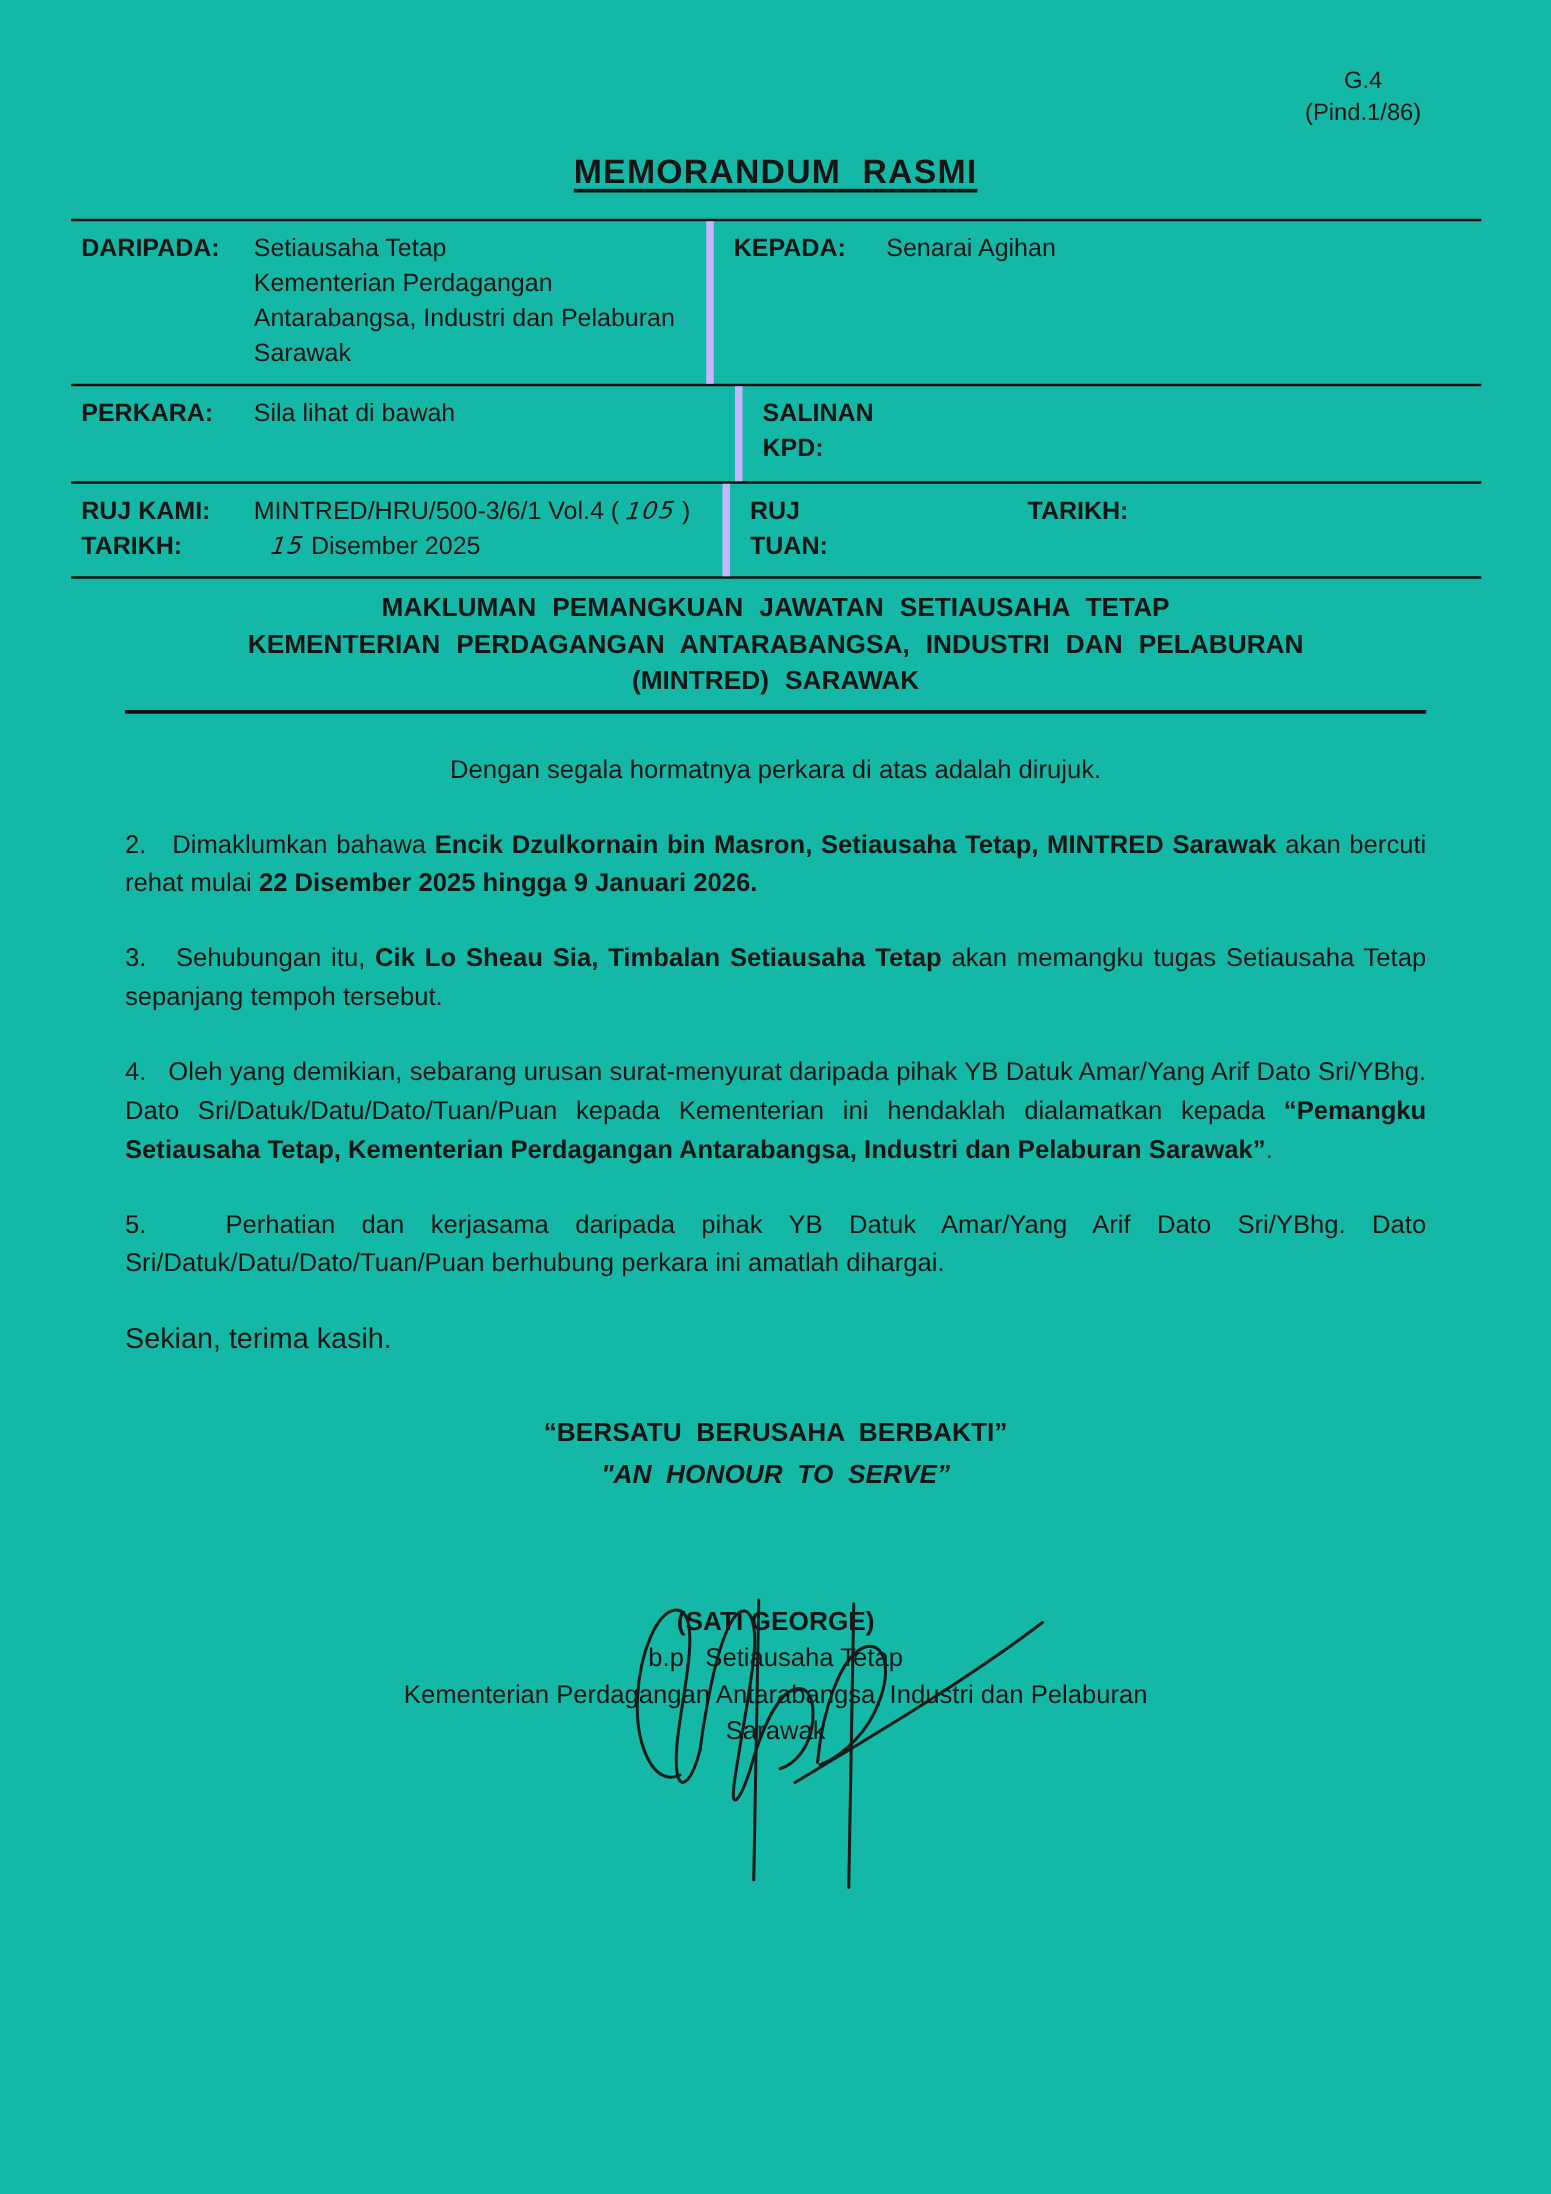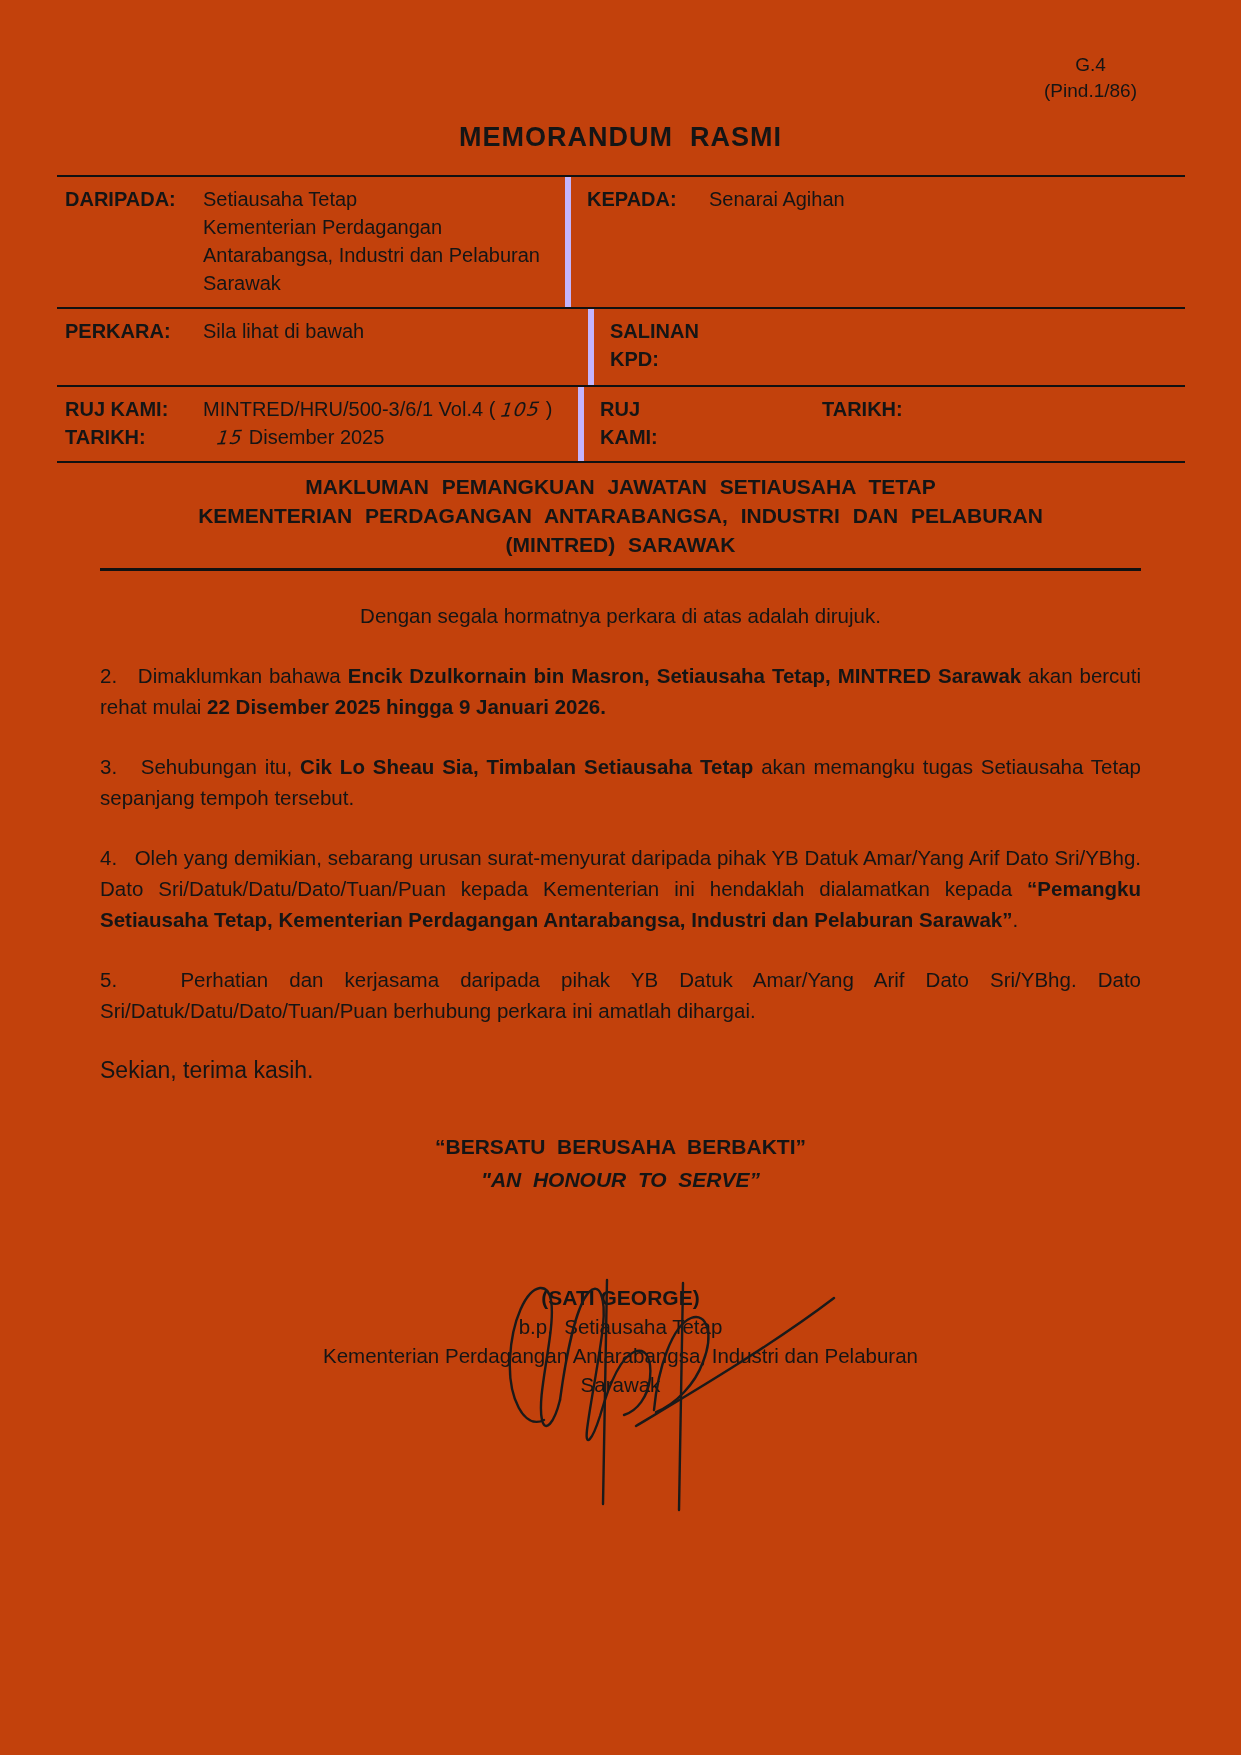--- a/index.html
+++ b/index.html
@@ -1,36 +1,36 @@
 <!DOCTYPE html>
 <html><head>
 <meta charset="utf-8">
 <style>
   * { margin:0; padding:0; box-sizing:border-box; }
   html,body { background:#e8e8e8; }
   .page {
     position:relative;
     width:1241px; height:1755px;
     margin:0 auto;
-    background:#c2410c;
+    background:#14b8a6;
     color:#151515;
     font-family:"Liberation Sans", sans-serif;
     overflow:hidden;
   }
   
   .corner {
     position:absolute; top:52px; right:104px;
     text-align:center; font-size:19px; line-height:26px;
   }
   
   .doc-title {
     position:absolute; top:122px; left:0; width:100%;
     text-align:center; font-size:27px; font-weight:bold;
     letter-spacing:1px; white-space:pre-wrap;
-    text-underline-offset:5px; text-decoration-thickness:3px;
+    text-decoration:underline; text-underline-offset:5px; text-decoration-thickness:3px;
   }
   
   .hdr-table {
     position:absolute; top:175px; left:57px; width:1128px;
     border-bottom:2px solid #111;
     font-size:20px; line-height:28px;
   }
   .hdr-row { display:flex; border-top:2px solid #111; }
   .hdr-cell-l { width:508px; padding:8px 6px 10px 8px; display:flex; }
   .hdr-cell-r { flex:1; border-left:6px solid #c4b5fd; padding:8px 6px 10px 16px; display:flex; }
@@ -122,21 +122,21 @@
         </div>
         <div class="stack-line">
           <div class="hdr-label">TARIKH:</div>
           <div class="hdr-value" style="padding-left:14px;"><span class="hand">15</span><span> Disember 2025</span></div>
         </div>
       </div>
       <div class="hdr-cell-r">
         <div class="rel">
           <div style="font-weight:bold;">
             <div>RUJ</div>
-            <div>KAMI:</div>
+            <div>TUAN:</div>
           </div>
           <div class="tarikh-right">TARIKH:</div>
         </div>
       </div>
     </div>
   </div>
 
   <div class="content">
 
     <div class="subject">

